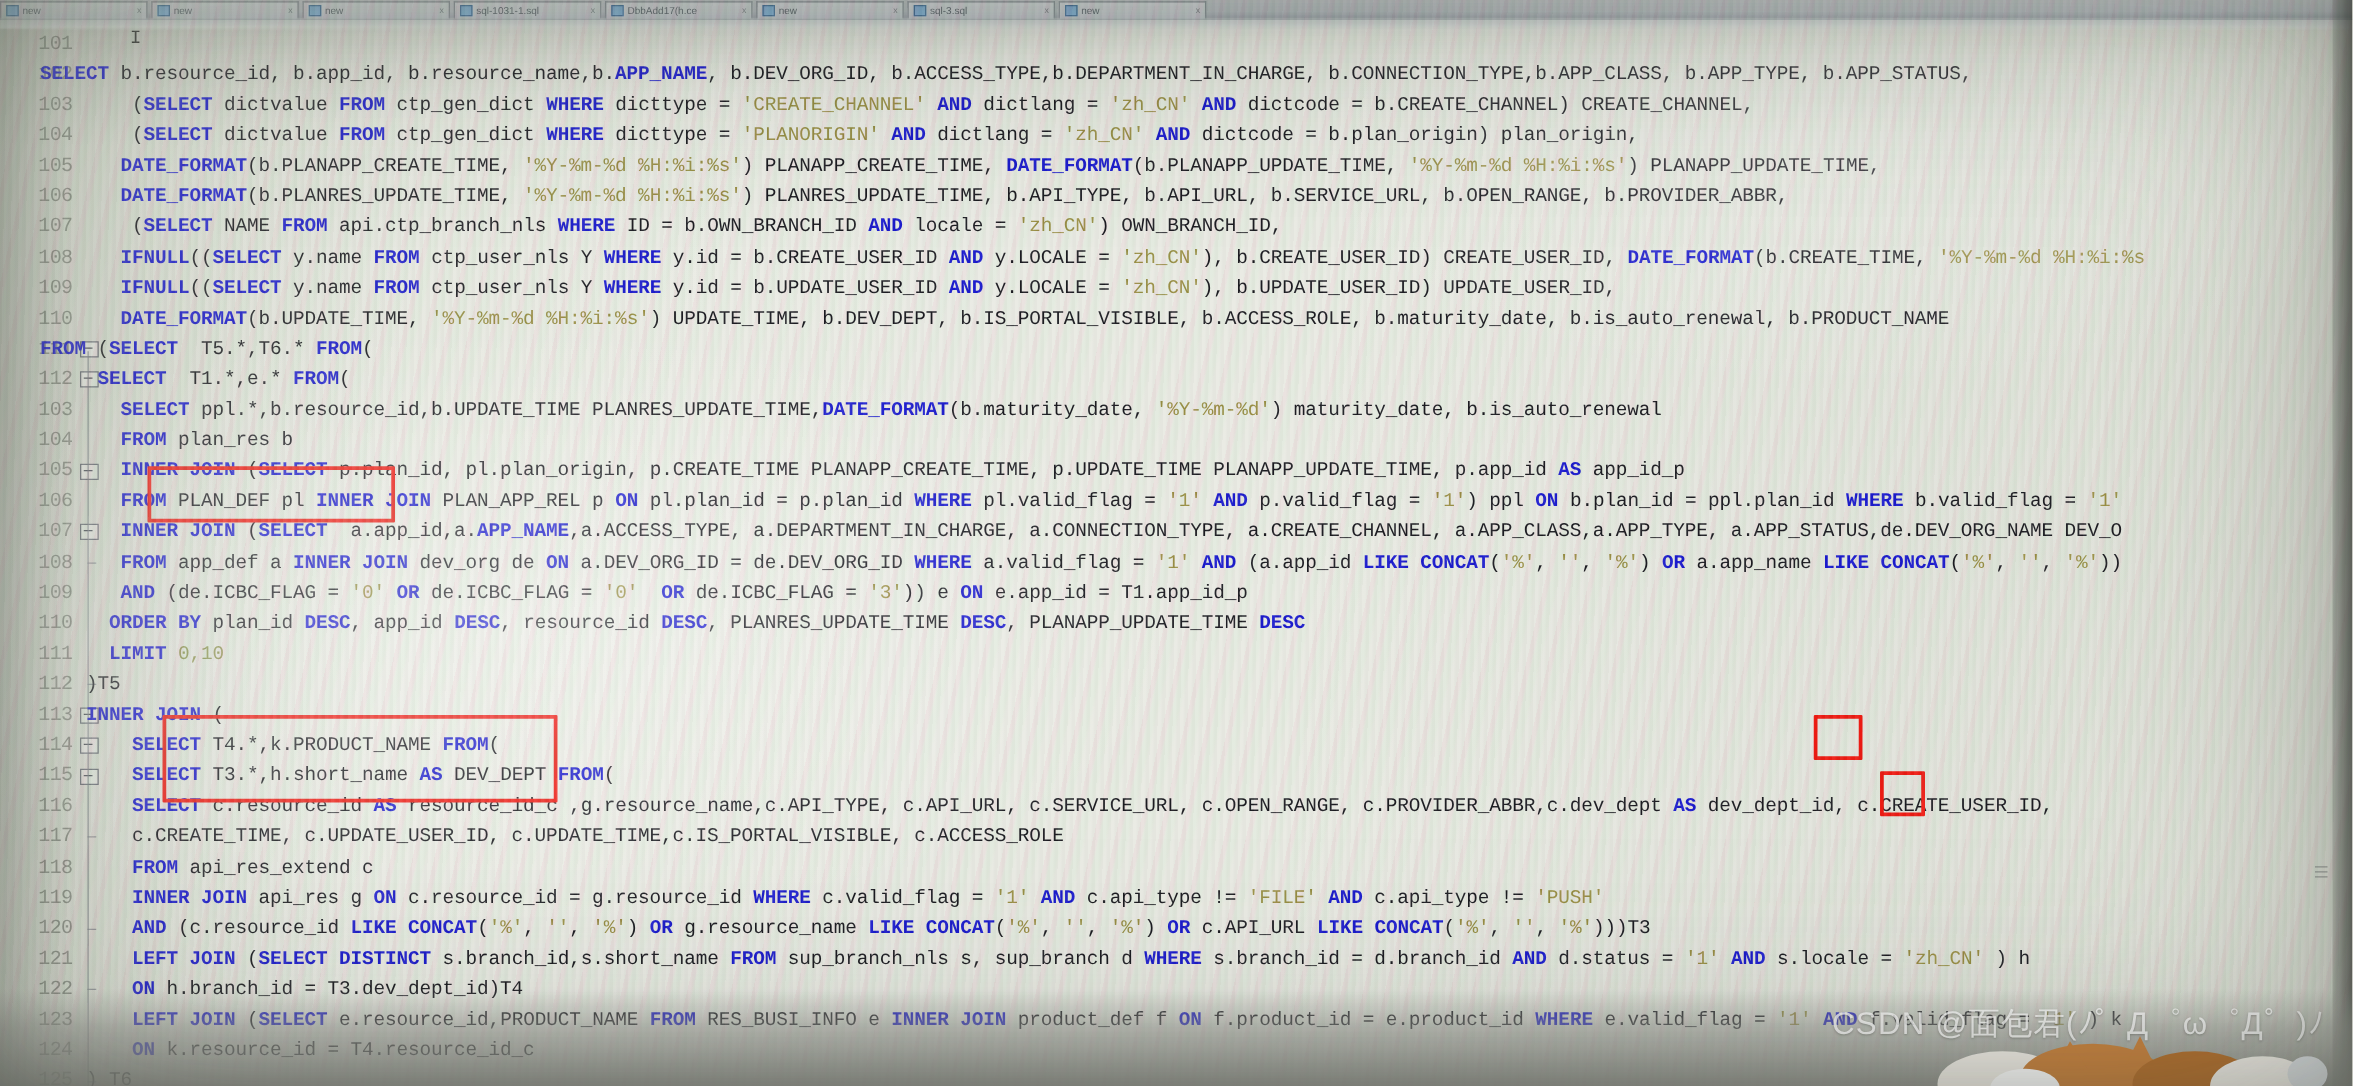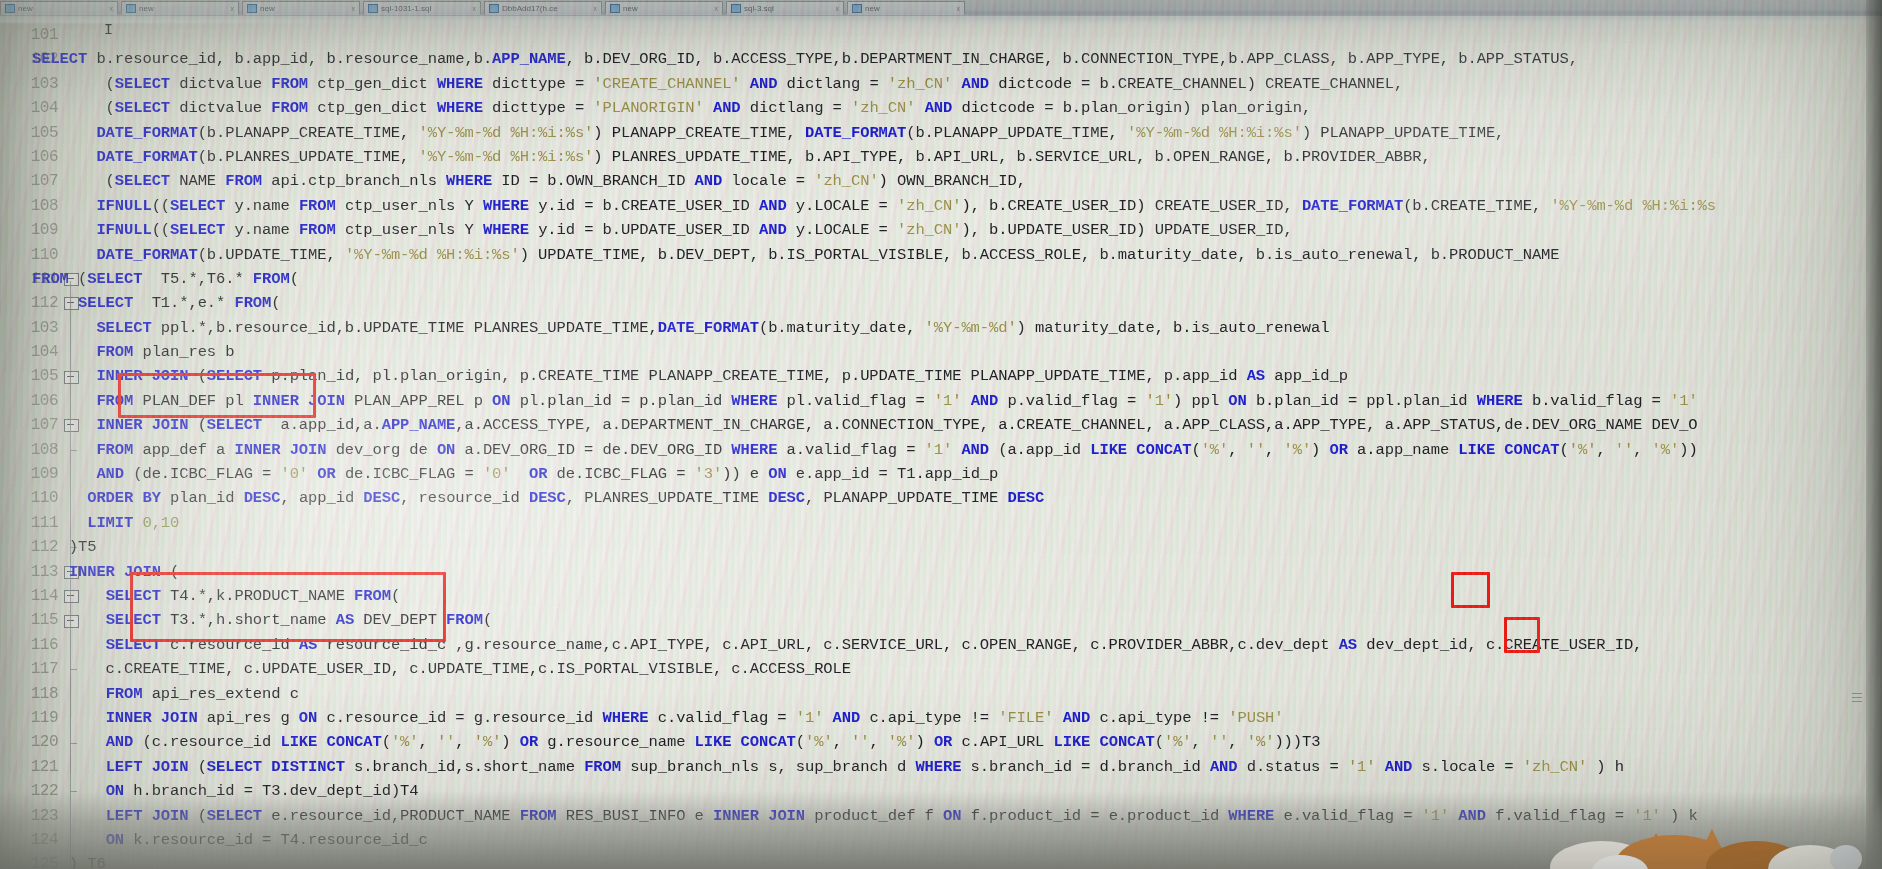--- a/index.html
+++ b/index.html
@@ -289,14 +289,15 @@
   <svg id="cat" viewBox="0 0 340 60" preserveAspectRatio="none">
     <ellipse cx="78" cy="52" rx="52" ry="26" fill="#f2efe8"></ellipse>
     <ellipse cx="150" cy="48" rx="58" ry="28" fill="#c9833f"></ellipse>
     <path d="M120 40 L132 18 L146 40 Z" fill="#c9833f"></path>
     <path d="M176 38 L188 14 L200 38 Z" fill="#c9833f"></path>
     <ellipse cx="232" cy="52" rx="50" ry="26" fill="#b5712f"></ellipse>
     <ellipse cx="286" cy="54" rx="42" ry="24" fill="#f5f2ec"></ellipse>
     <ellipse cx="322" cy="44" rx="16" ry="14" fill="#dfe3e6"></ellipse>
     <ellipse cx="96" cy="56" rx="28" ry="16" fill="#ffffff"></ellipse>
   </svg>
+  <div id="watermark">CSDN @面包君(ﾉ゜Д゜ω゜Д゜)ﾉ</div>
   <div id="vignette"></div>
 </div>
 
 </body></html>

